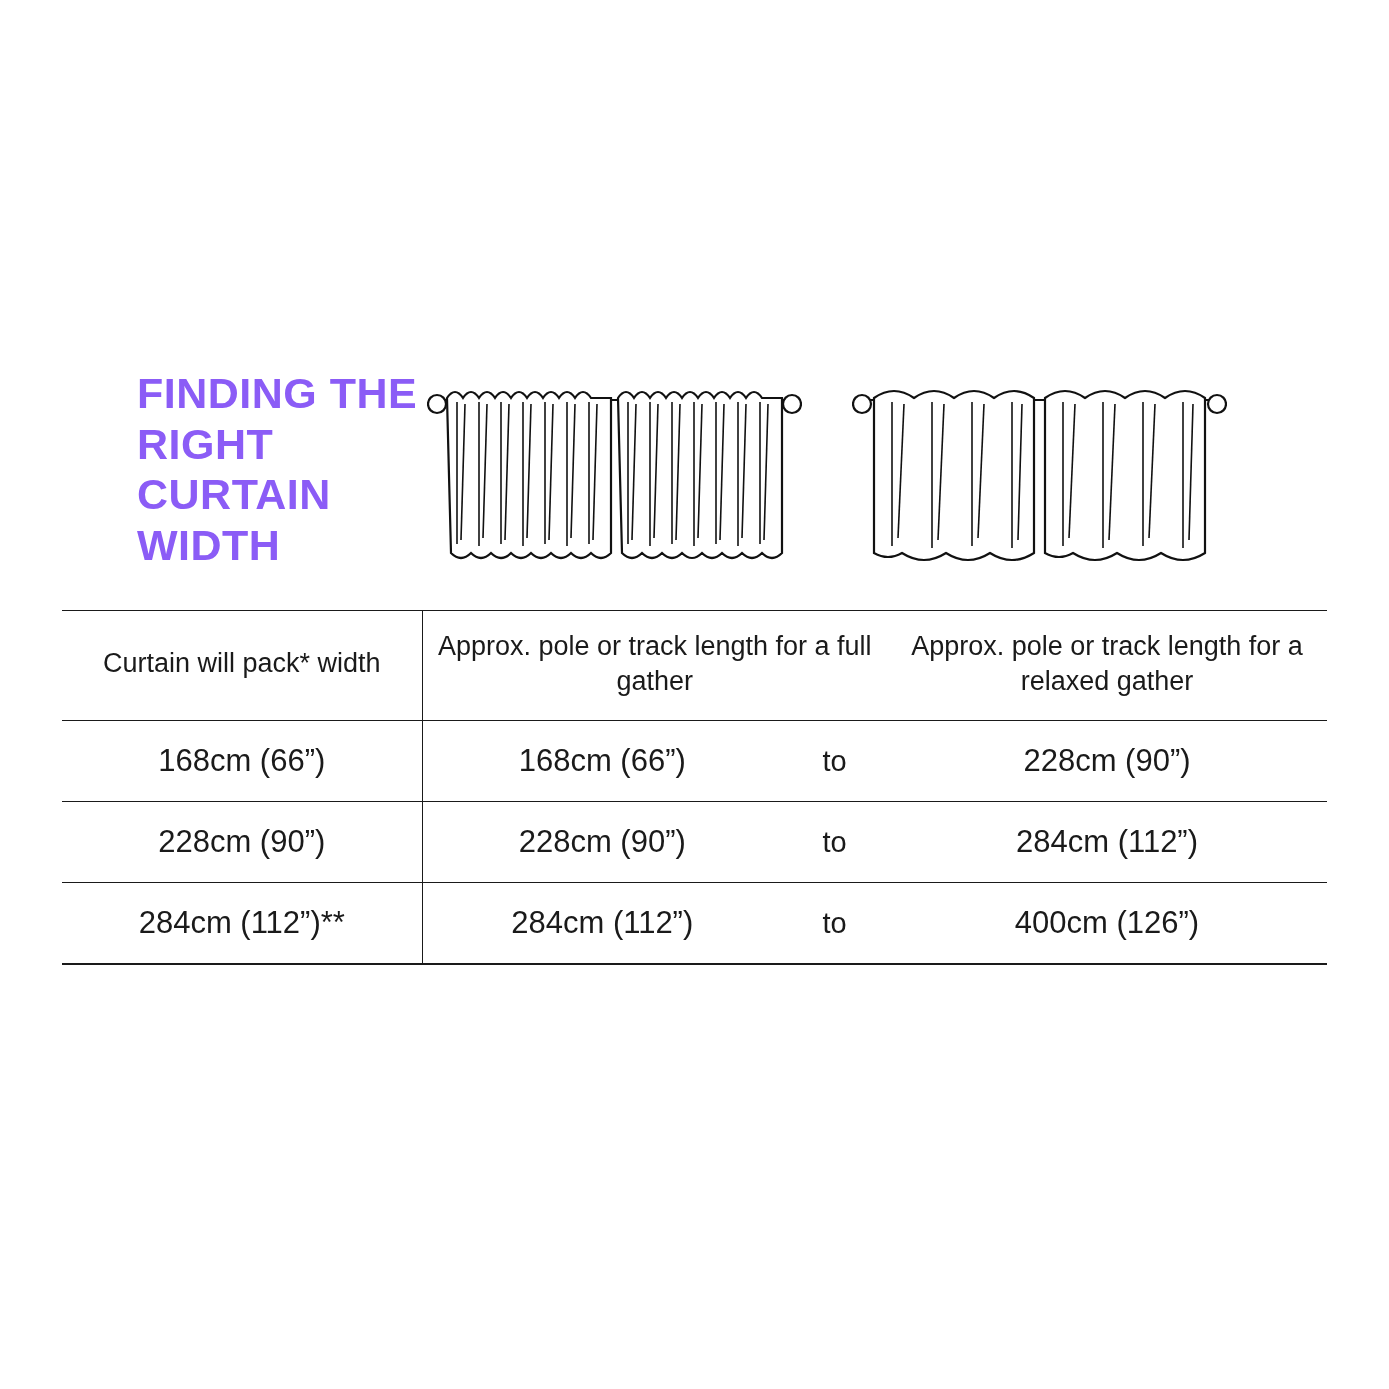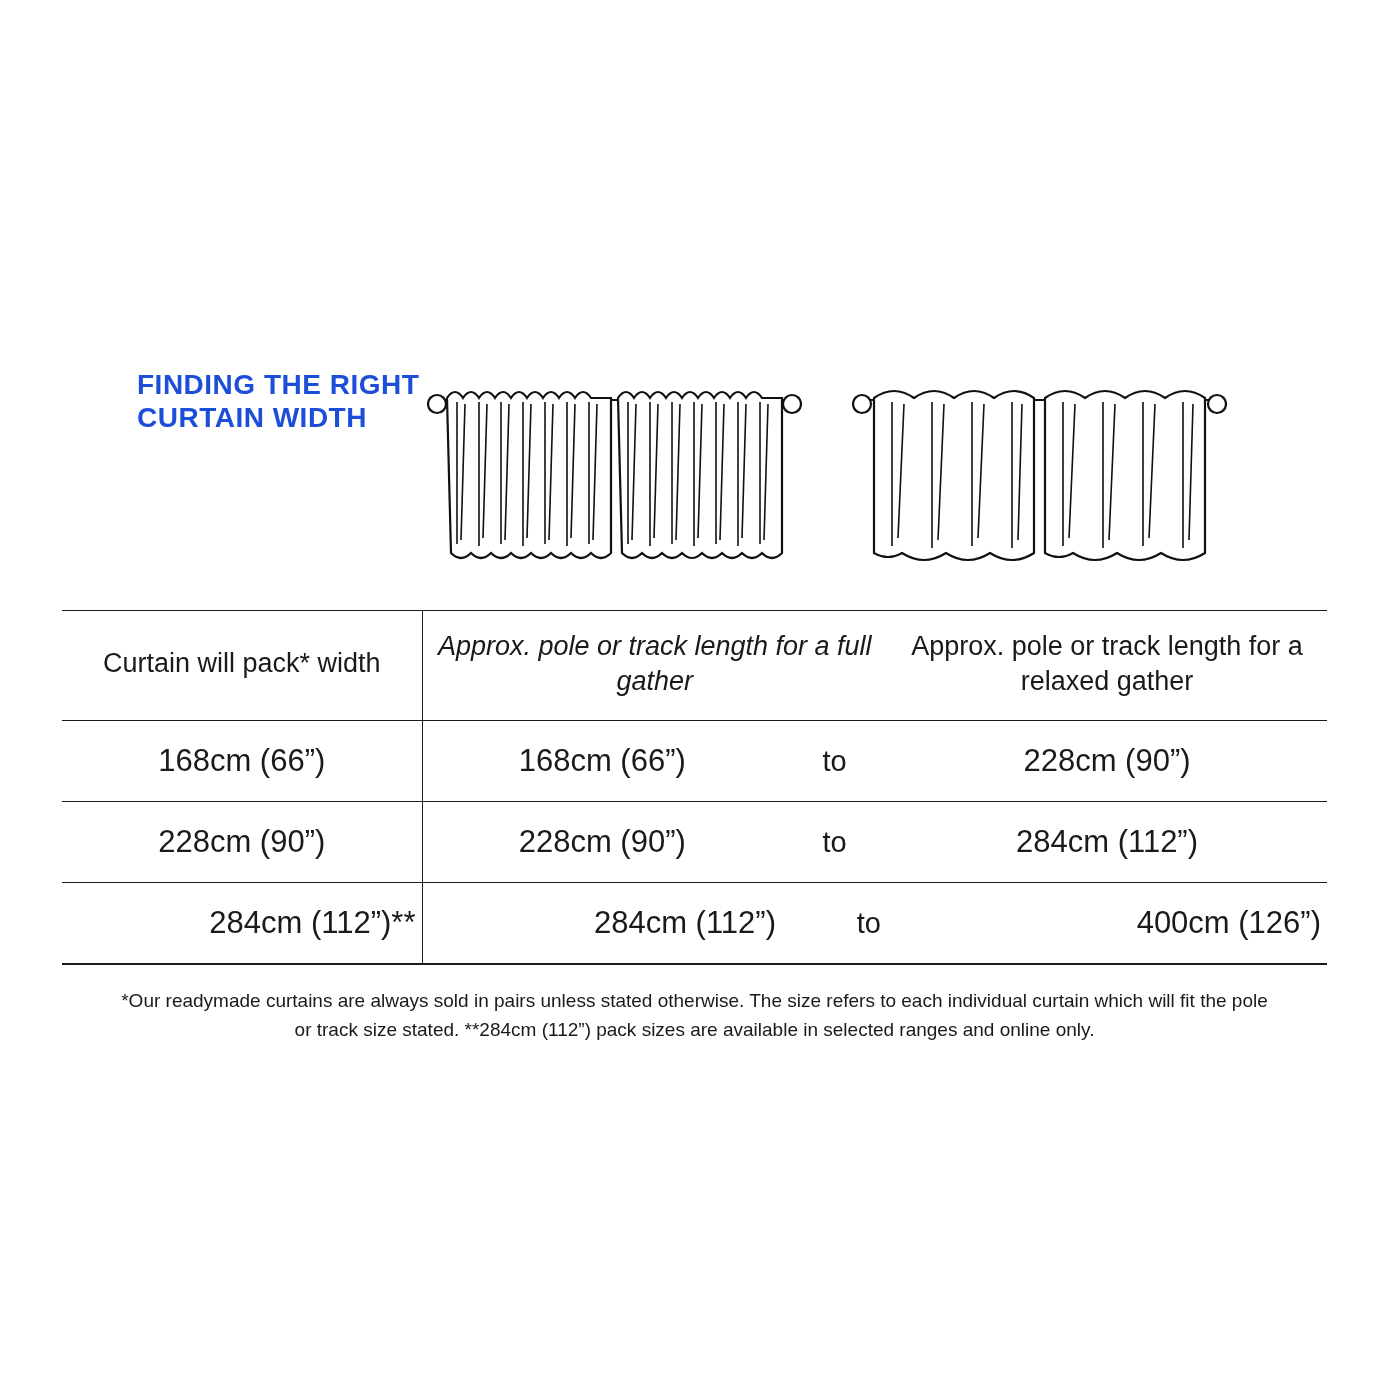--- a/index.html
+++ b/index.html
@@ -30,26 +30,26 @@
   
   .top-band {
     display: flex;
     align-items: flex-start;
     height: 250px;
     padding-left: 75px;
     box-sizing: border-box;
   }
   .title {
     width: 290px;
-    font-size: 28px;
+    font-size: 43px;
     line-height: 1.18;
     font-weight: 700;
     letter-spacing: 0.5px;
     text-transform: uppercase;
-    color: #1d4ed8;
+    color: #8b5cf6;
     padding-top: 8px;
   }
   .illos {
     display: flex;
     flex: 1;
     gap: 50px;
     padding-top: 8px;
     justify-content: flex-start;
   }
   .illo {
@@ -77,29 +77,28 @@
     line-height: 1.28;
     padding: 18px 10px 22px;
     border-top: 2px solid #1a1a1a;
   }
   tbody td {
     font-size: 31px;
     padding: 22px 6px;
   }
   tbody tr:last-child td {
     border-bottom: 2px solid #1a1a1a;
-    text-align: right;
   }
   
   .col-pack { width: 360px; border-right: 1.5px solid #1a1a1a; }
   .col-full { width: 360px; }
   .col-to   { width: 105px; }
   .col-relaxed { width: 440px; }
 
-  thead th.col-full { border-right: none; font-style: italic; }
+  thead th.col-full { border-right: none; }
   .to-cell { font-size: 29px; }
 
   
   .footnote {
     margin-top: 22px;
     font-size: 19px;
     line-height: 1.5;
     text-align: center;
     color: #1a1a1a;
     padding: 0 55px;
@@ -225,16 +224,15 @@
         </tr>
         <tr>
           <td class="col-pack">284cm (112”)**</td>
           <td>284cm (112”)</td>
           <td class="to-cell">to</td>
           <td>400cm (126”)</td>
         </tr>
       </tbody>
     </table>
 
-    <div class="footnote">*Our readymade curtains are always sold in pairs unless stated otherwise. The size refers to each individual curtain which will fit the pole or track size stated. **284cm (112”) pack sizes are available in selected ranges and online only.</div>
 
   </div>
 </div>
 
 </body></html>

